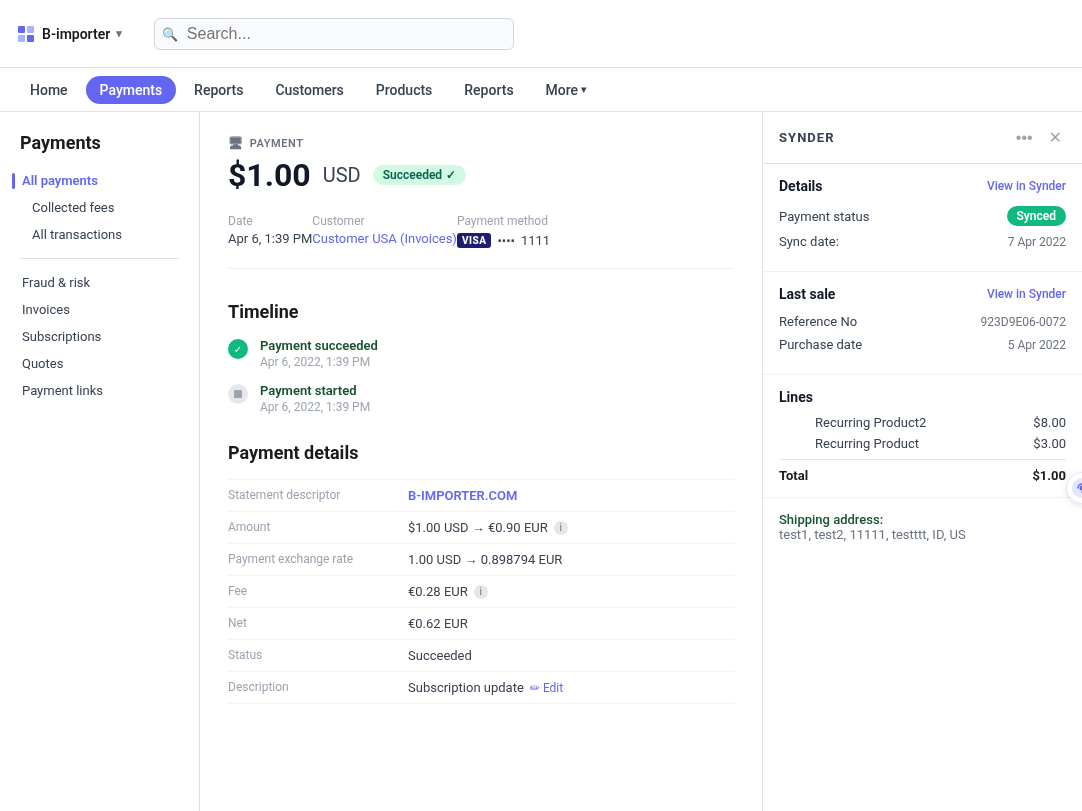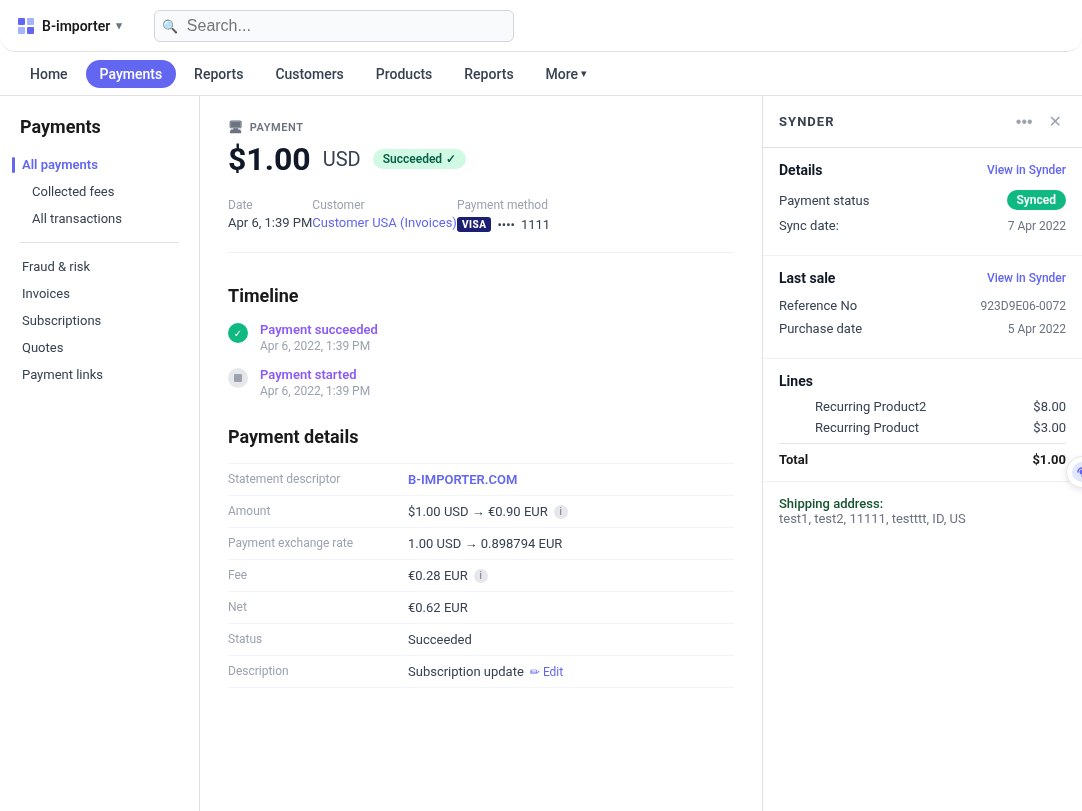--- a/index.html
+++ b/index.html
@@ -1,19 +1,19 @@
 <!DOCTYPE html>
 <html><head>
   <meta charset="utf-8">
   <style>
     * { box-sizing: border-box; margin: 0; padding: 0; }
     body { font-family: -apple-system, BlinkMacSystemFont, 'Segoe UI', Roboto, sans-serif; font-size: 14px; color: #1a1a1a; background: #fff; width: 1082px; height: 811px; overflow: hidden; display: flex; flex-direction: column; }
 
     
-    .topbar { display: flex; align-items: center; padding: 0 16px; height: 52px; border-bottom: 1px solid #e0e0e0; gap: 12px; border-radius: 15px; }
+    .topbar { display: flex; align-items: center; padding: 0 16px; height: 68px; border-bottom: 1px solid #e0e0e0; gap: 12px; }
     .topbar-logo { display: flex; align-items: center; gap: 6px; font-size: 14px; font-weight: 600; color: #1a1a1a; cursor: pointer; }
     .topbar-logo svg { width: 20px; height: 20px; }
     .search-bar { flex: 1; max-width: 360px; margin-left: 20px; }
     .search-bar input { width: 100%; padding: 6px 12px 6px 32px; border: 1px solid #d1d5db; border-radius: 6px; font-size: 16px; color: #6b7280; background: #f9fafb; }
     .search-wrap { position: relative; }
     .search-wrap .search-icon-inner { position: absolute; left: 9px; top: 50%; transform: translateY(-50%); color: #9ca3af; font-size: 13px; }
 
     
     .nav { display: flex; align-items: center; padding: 0 16px; height: 44px; border-bottom: 1px solid #e0e0e0; gap: 4px; }
     .nav-item { padding: 6px 14px; border-radius: 20px; font-size: 14px; cursor: pointer; color: #374151; font-weight: 500; }
@@ -48,21 +48,21 @@
     .payment-meta-value.link { color: #6366f1; cursor: pointer; }
     .card-icon { display: inline-flex; align-items: center; gap: 6px; }
     .visa-badge { background: #1a1f71; color: #fff; font-size: 10px; font-weight: 800; padding: 2px 5px; border-radius: 3px; letter-spacing: 0.05em; }
 
     .section-title { font-size: 18px; font-weight: 700; margin-bottom: 16px; }
     .timeline { margin-bottom: 28px; }
     .timeline-item { display: flex; align-items: flex-start; gap: 12px; margin-bottom: 14px; }
     .timeline-dot { width: 20px; height: 20px; border-radius: 50%; display: flex; align-items: center; justify-content: center; flex-shrink: 0; margin-top: 1px; }
     .timeline-dot.success { background: #10b981; color: #fff; font-size: 10px; }
     .timeline-dot.neutral { background: #e5e7eb; color: #6b7280; font-size: 10px; display: flex; align-items: center; justify-content: center; }
-    .timeline-text { font-size: 13px; font-weight: 600; color: #8b5cf6; }
+    .timeline-text { font-size: 13px; font-weight: 600; color: #14532d; }
     .timeline-date { font-size: 12px; color: #9ca3af; margin-top: 2px; }
 
     .payment-details { }
     .details-table { width: 100%; }
     .details-row { display: grid; grid-template-columns: 180px 1fr; padding: 8px 0; border-bottom: 1px solid #f3f4f6; }
     .details-row:first-child { border-top: 1px solid #f3f4f6; }
     .details-key { font-size: 12px; color: #9ca3af; }
     .details-val { font-size: 13px; color: #374151; display: flex; align-items: center; gap: 6px; }
     .details-val.link { color: #6366f1; font-weight: 600; }
     .info-icon { width: 14px; height: 14px; border-radius: 50%; background: #e5e7eb; color: #6b7280; font-size: 10px; display: inline-flex; align-items: center; justify-content: center; cursor: pointer; }

